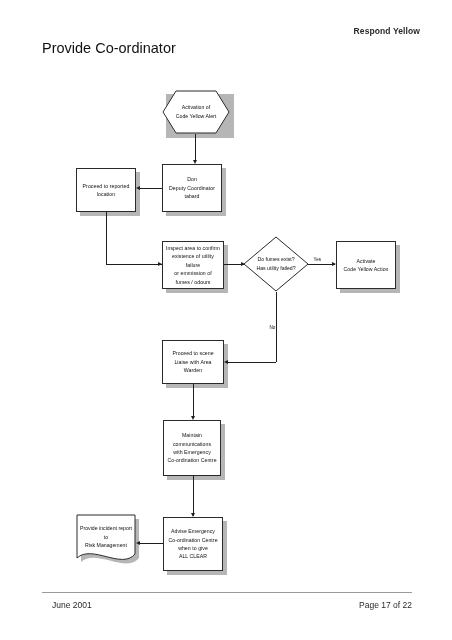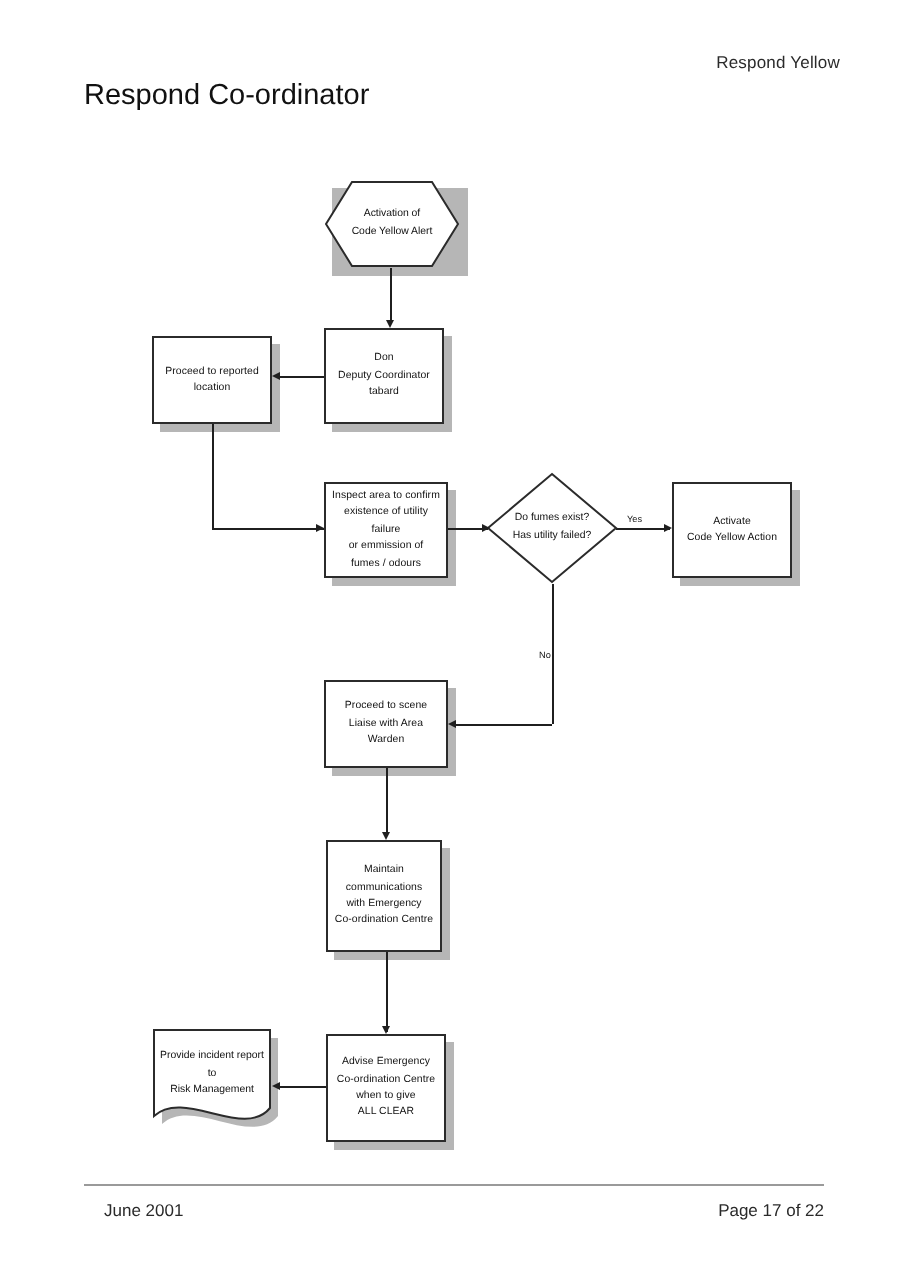--- a/index.html
+++ b/index.html
@@ -22,20 +22,21 @@
 
   
   .hdr-right {
     position: absolute;
     top: 26px;
     right: 32px;
     font-size: 8.5px;
     color: #2a2a2a;
     white-space: nowrap;
     letter-spacing: .1px;
+    font-weight: bold;
   }
   .section-title {
     position: absolute;
     left: 42px;
     top: 40px;
     font-size: 14.5px;
     color: #111;
     white-space: nowrap;
   }
   .chart-title {
@@ -173,21 +174,21 @@
     white-space: nowrap;
   }
 </style>
 </head>
 <body>
 
 <div id="page">
 
   <div class="hdr-right">Respond Yellow</div>
 
-  <div class="section-title">Respond Co-ordinator</div>
+  <div class="section-title">Provide Co-ordinator</div>
 
 
   <div class="shadow" style="left:166px; top:94px; width:68px; height:44px;"></div>
   <div class="hexwrap" style="left:162px; top:90px; width:68px; height:44px;">
     <svg width="68" height="44" viewBox="0 0 68 44">
       <polygon points="14,1 54,1 67,22 54,43 14,43 1,22" fill="#ffffff" stroke="#2b2b2b" stroke-width="1"></polygon>
     </svg>
     <div class="hextext">Activation of
 Code Yellow Alert</div>
   </div>

